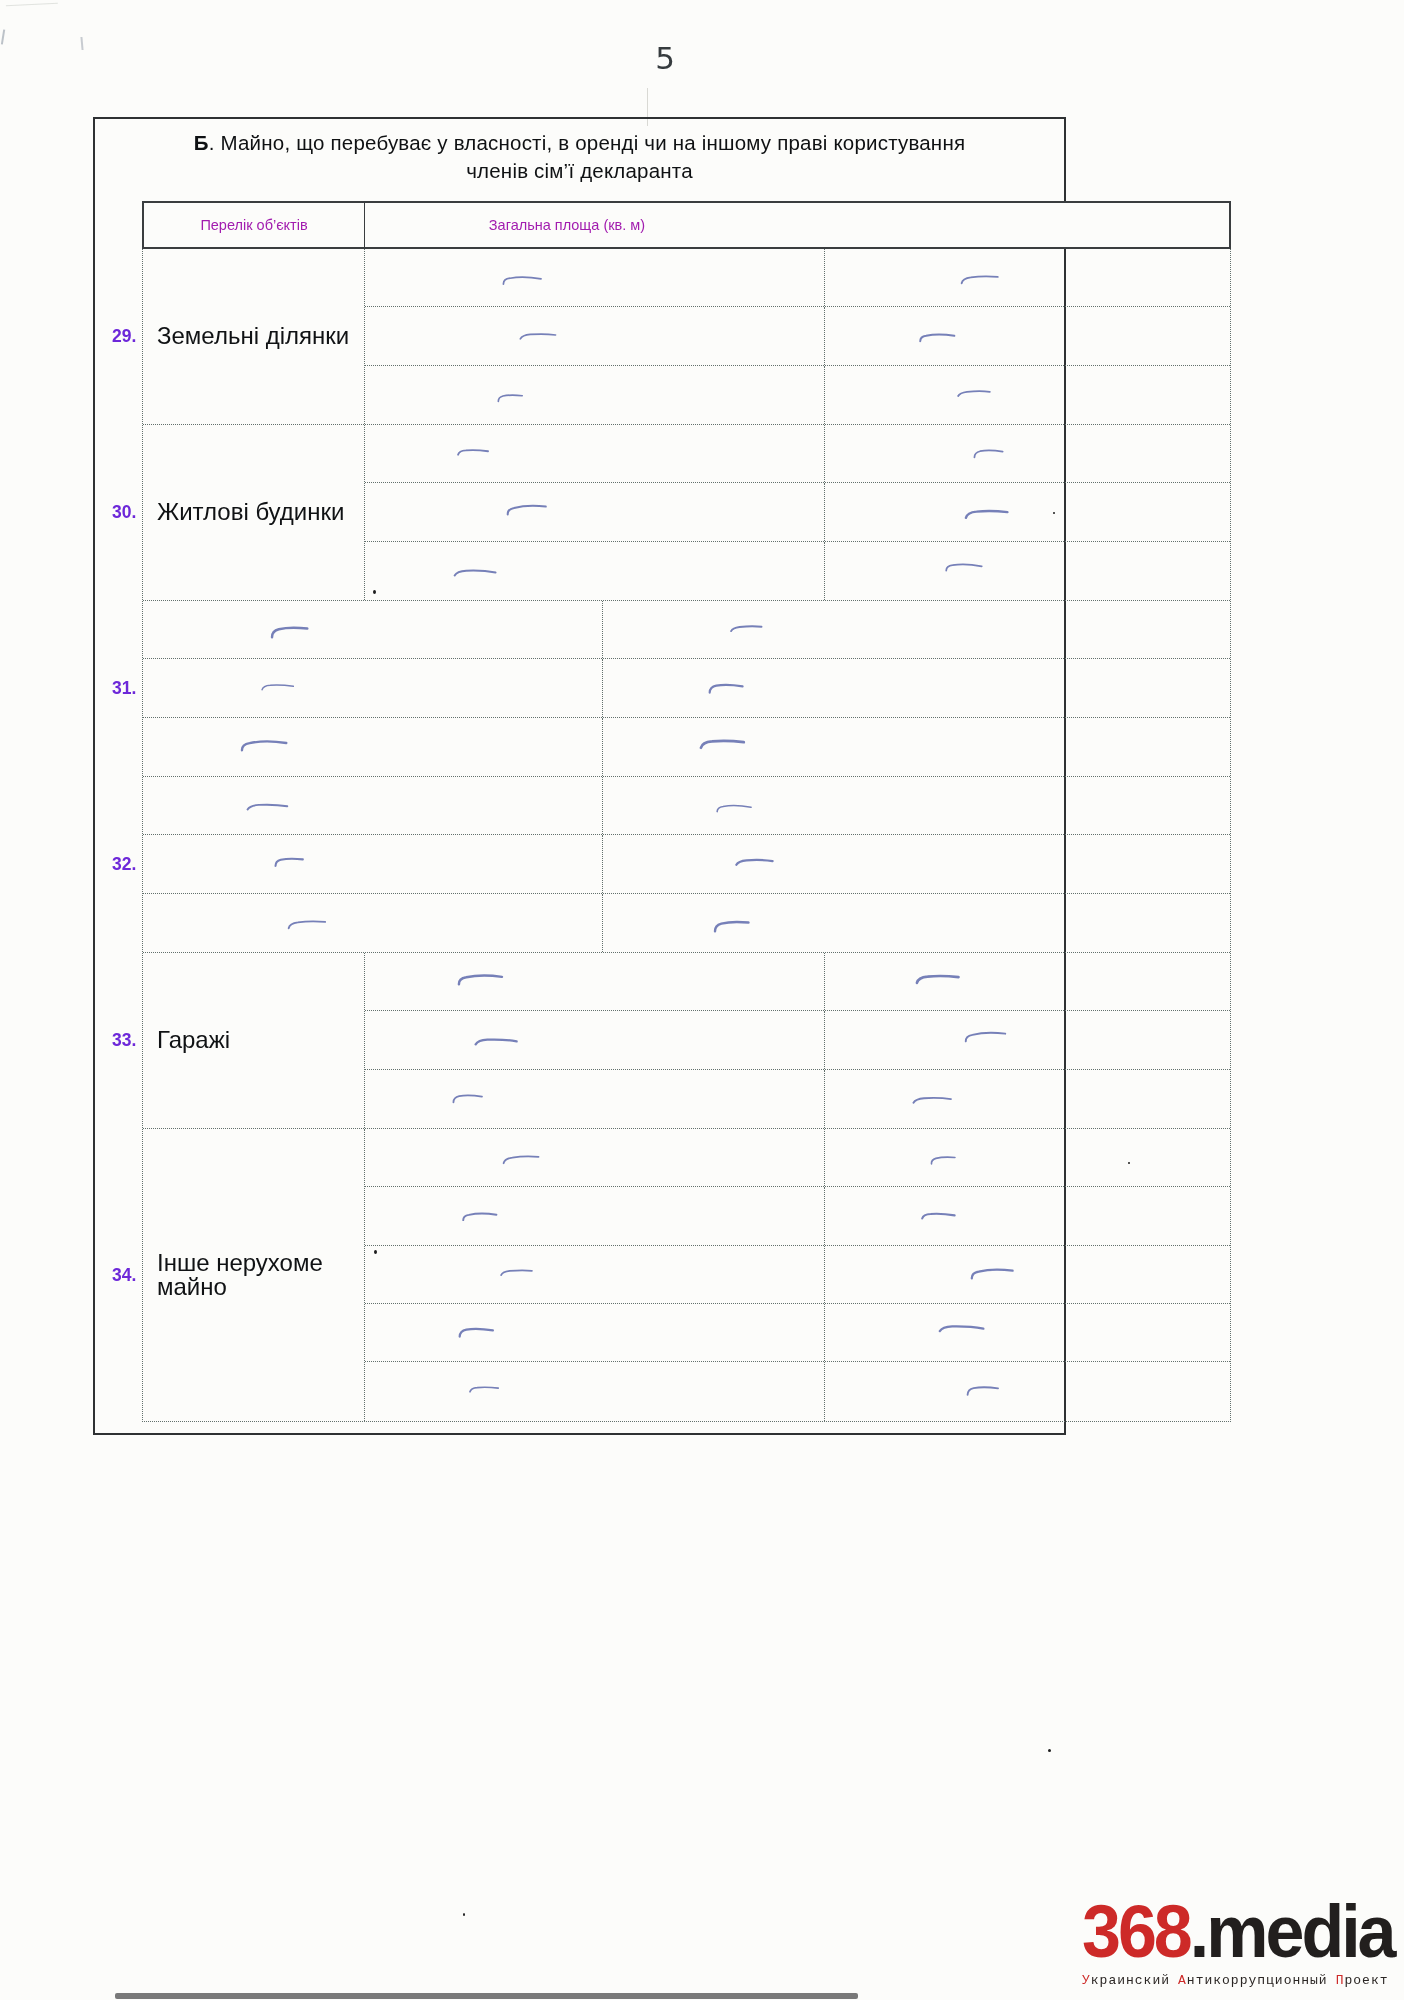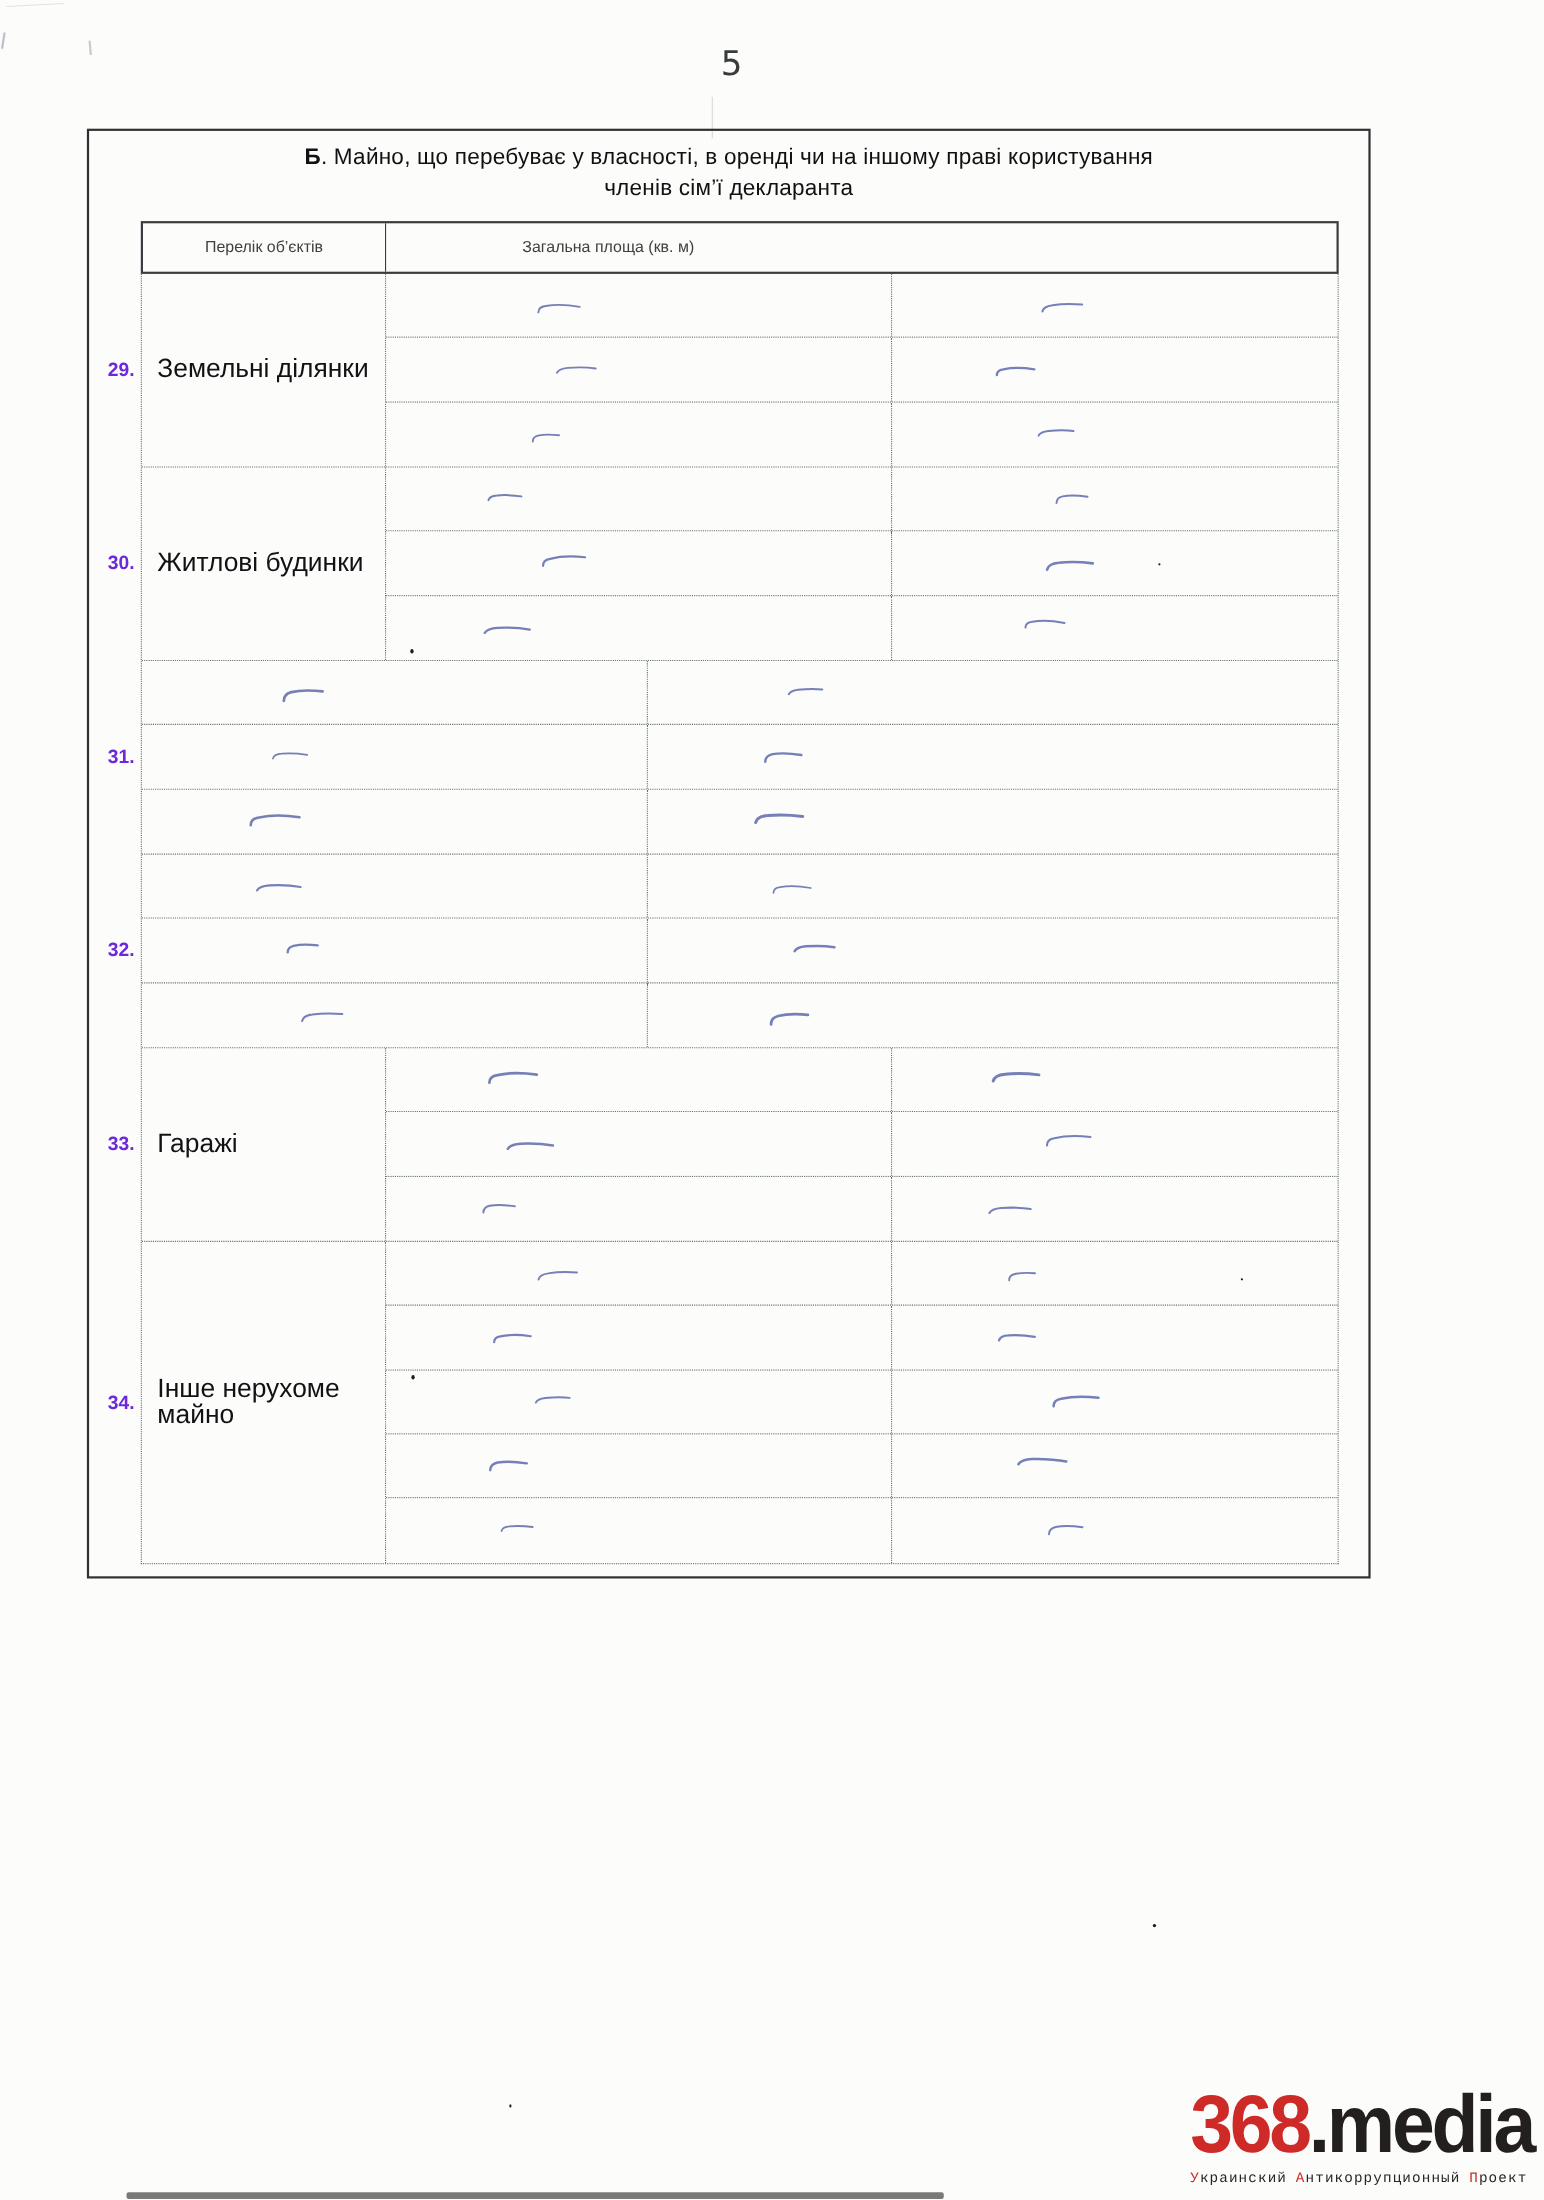--- a/index.html
+++ b/index.html
@@ -9,37 +9,37 @@
     font-family:"Liberation Sans",sans-serif;color:#141618;
   }
   
   .pagenum{
     position:absolute;left:615px;top:40px;width:100px;text-align:center;
     font-size:31px;font-weight:400;color:#363b3e;
     font-family:"DejaVu Sans",sans-serif;
   }
   
   .formbox{
-    position:absolute;left:79px;top:117px;width:1167px;height:1318px;
+    position:absolute;left:93px;top:117px;width:973px;height:1318px;
     border:2px solid #2e3133;box-sizing:border-box;
   }
   .sectitle{
     margin-top:10px;text-align:center;font-size:20.5px;line-height:28px;
     color:#0f1113;letter-spacing:0.2px;
   }
   .sectitle b{font-weight:bold;}
   
   .table{position:absolute;left:47px;top:82px;width:1089px;}
   .thead{
     display:flex;height:48px;border:2px solid #3a3d3f;box-sizing:border-box;
     background:#fcfcfa;
   }
   .th{
     display:flex;align-items:center;justify-content:center;text-align:center;
-    font-size:14.5px;color:#404040;box-sizing:border-box;padding:0 6px;
+    font-size:14.5px;color:#a21caf;box-sizing:border-box;padding:0 6px;
   }
   .th1{width:221px;border-right:1.5px solid #3a3d3f;}
   .th2{width:460px;border-right:1.5px solid #3a3d3f;}
   .th3{width:404px;}
   .tbody{
     box-sizing:border-box;width:1089px;
     border-left:1px dotted #62706c;border-right:1px dotted #62706c;
     border-bottom:1px dotted #62706c;
   }
   .group{display:flex;position:relative;border-top:1px dotted #62706c;}

